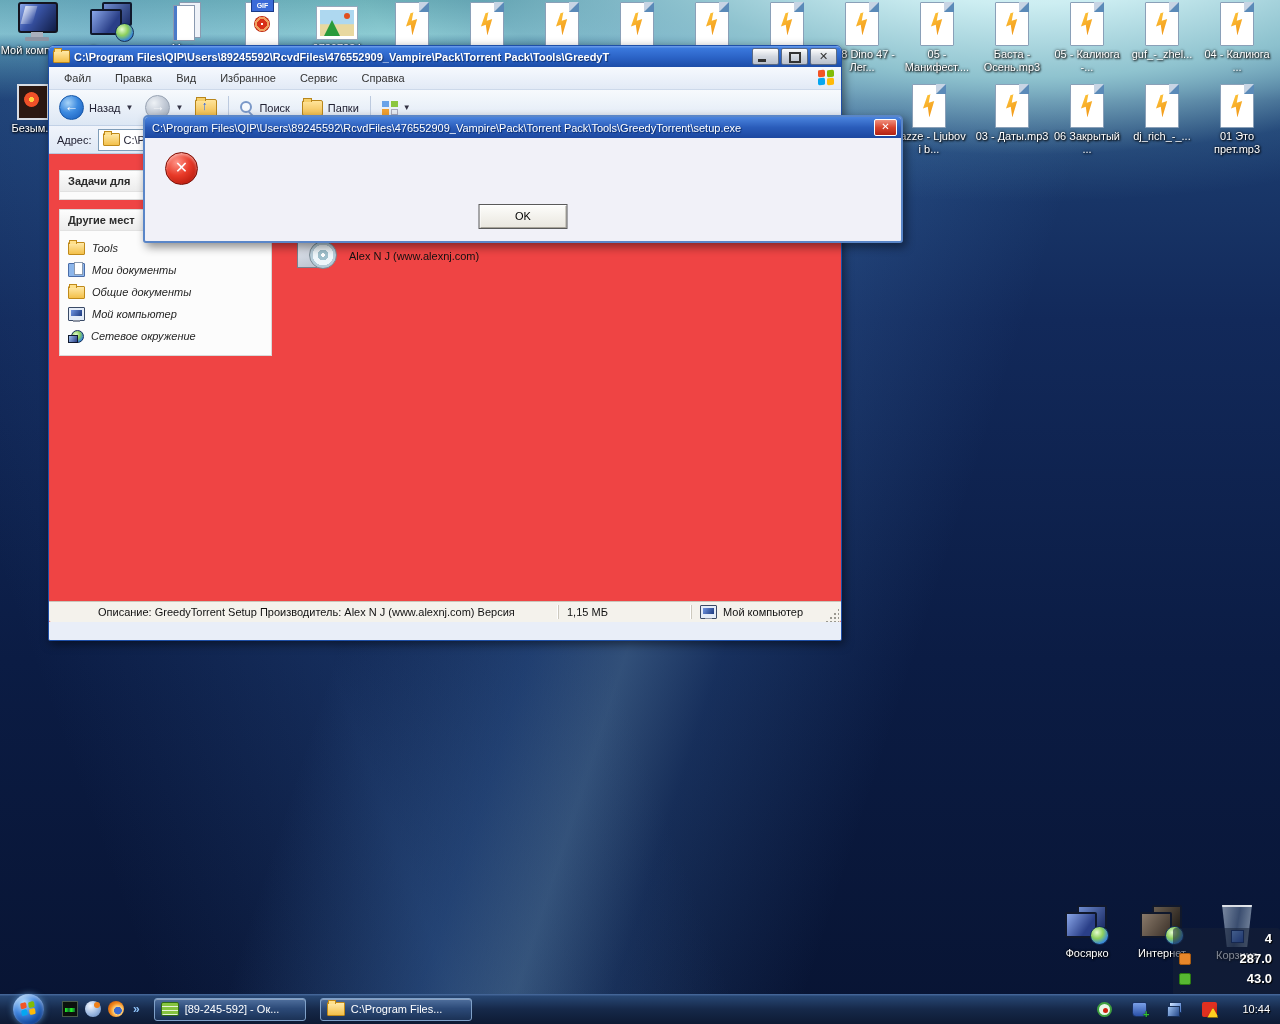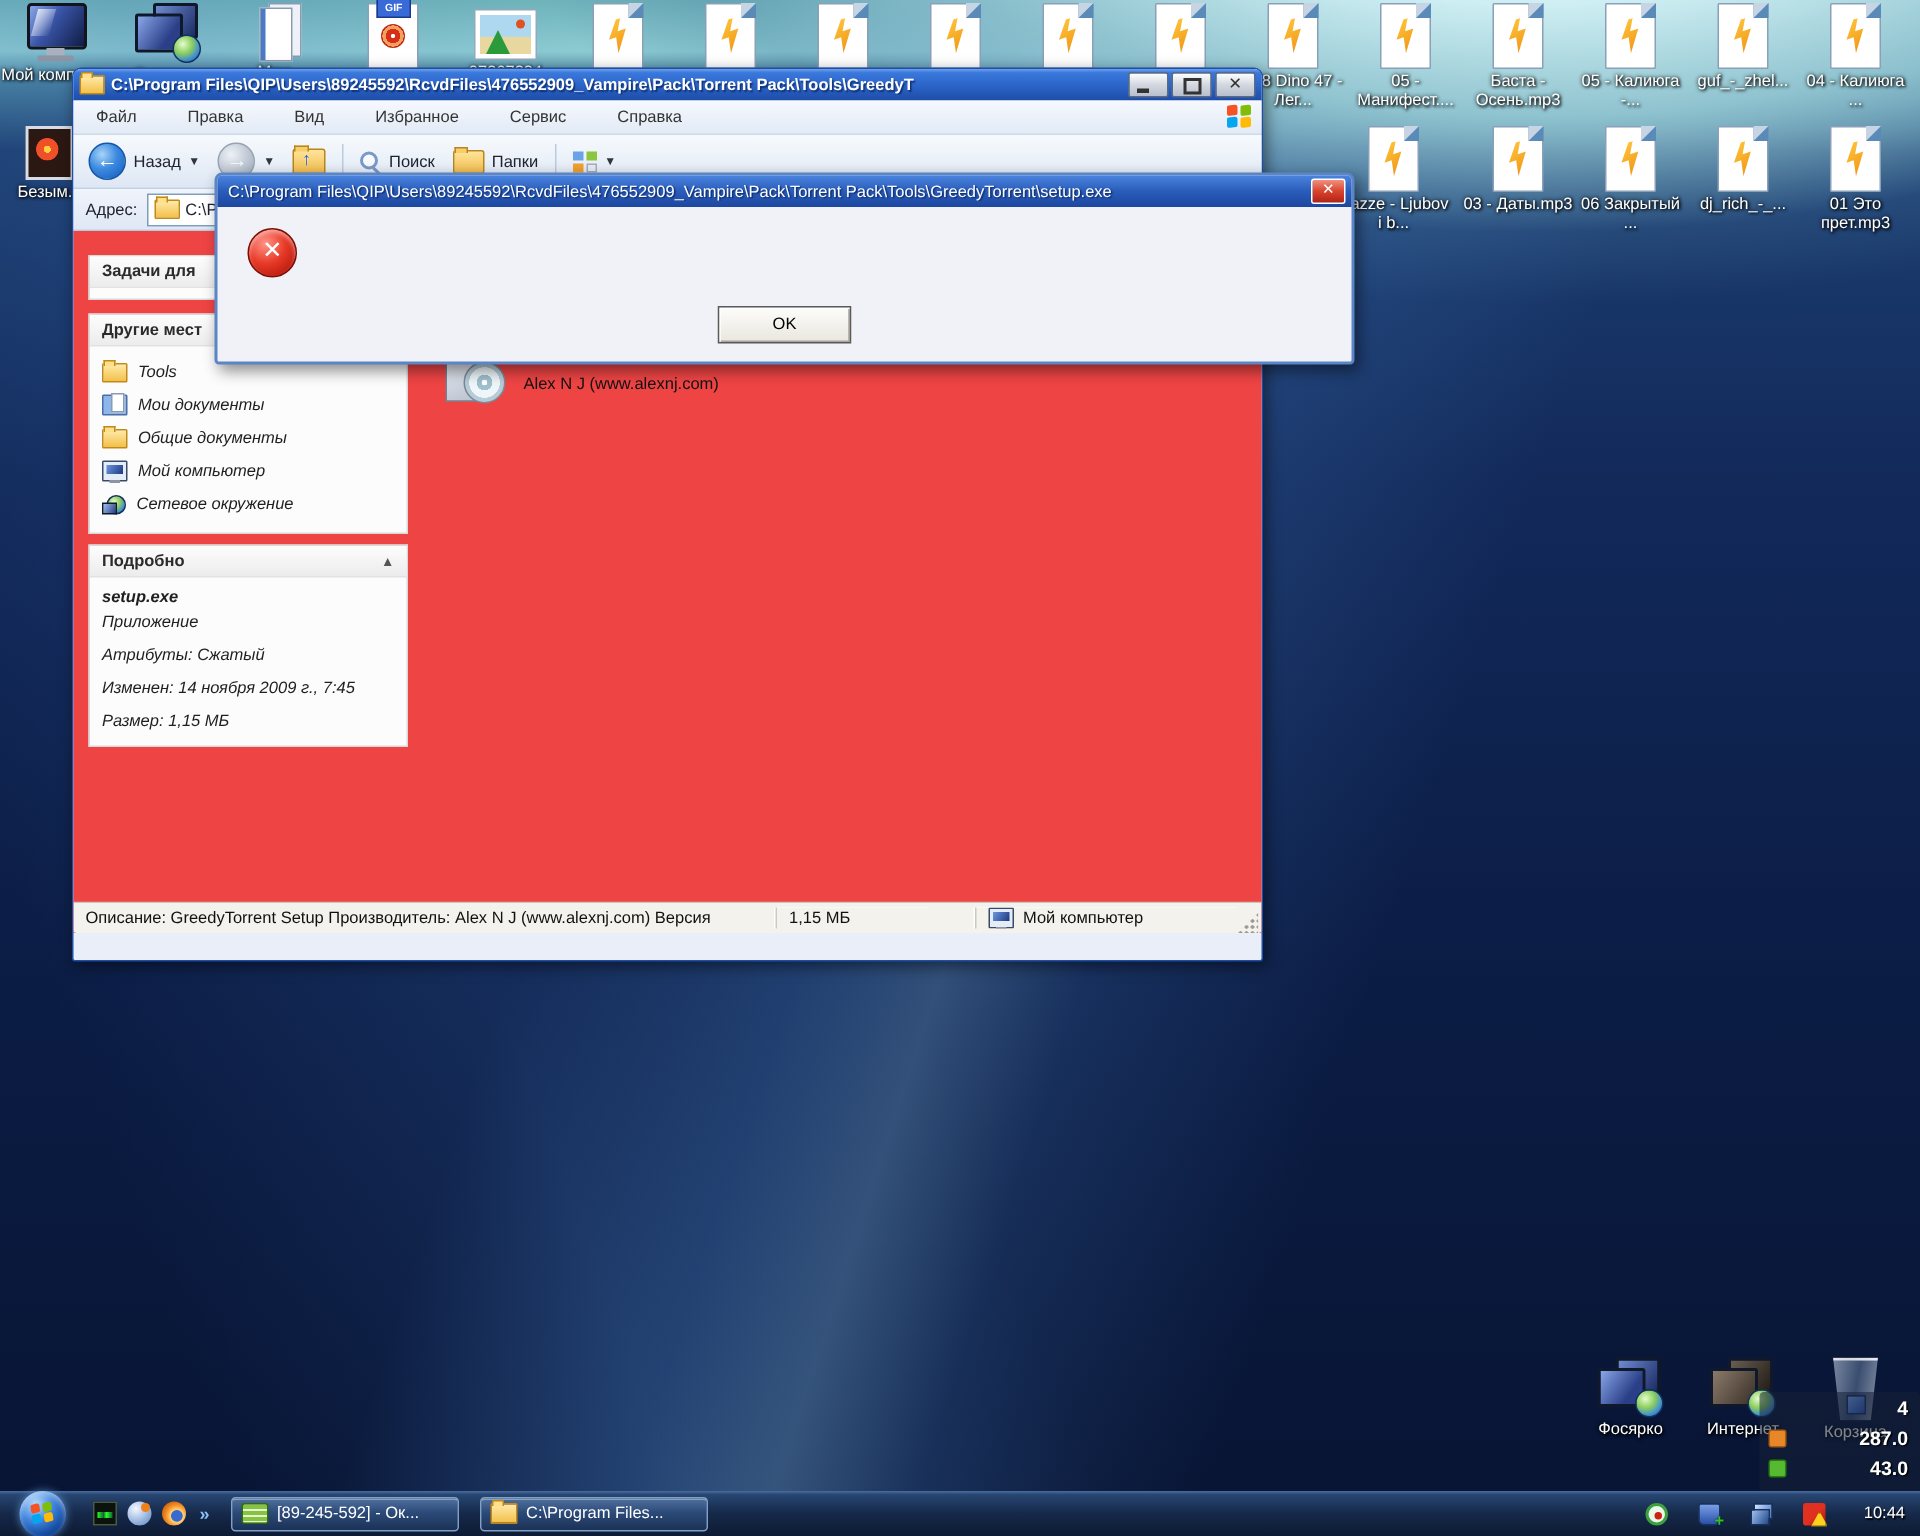--- a/index.html
+++ b/index.html
@@ -78,21 +78,21 @@
     background:linear-gradient(180deg,#6fa0ea 0%,#3a78dc 12%,#2b63c6 55%,#1d4da8 100%);}
   .titlebar .t-text{flex:1;color:#fff;font-weight:600;font-size:11px;white-space:nowrap;overflow:hidden;
     text-shadow:1px 1px 1px #10306e;margin-left:4px;}
   .capbtns{display:flex;gap:2px;margin-left:4px;}
   .capbtn{width:25px;height:15px;border:1px solid #5a6a84;border-radius:2px;position:relative;
     background:linear-gradient(180deg,#fefefe,#d3d8e0 50%,#b9c0cc);}
   .capbtn i{position:absolute;font-style:normal;color:#333;}
   .cb-min i{left:5px;bottom:2px;width:8px;height:3px;background:#333;}
   .cb-max i{left:7px;top:3px;width:8px;height:7px;border:2px solid #333;}
   .cb-close i{left:0;right:0;top:0;text-align:center;font-size:11px;font-weight:bold;line-height:14px;}
-  .menubar{height:22px;display:flex;align-items:center;gap:16px;padding:0 6px;
+  .menubar{height:22px;display:flex;align-items:center;gap:6px;padding:0 6px;
     background:linear-gradient(180deg,#f6f9fe,#e2eaf6);border-bottom:1px solid #cdd9ea;color:#333;}
   .menubar .mi{padding:2px 9px;}
   .winflag{margin-left:auto;width:17px;height:16px;position:relative;}
   .winflag i{position:absolute;width:7px;height:7px;border-radius:1px 2px 1px 2px;font-style:normal;}
   .wf-r{left:0;top:0;background:#f35325;transform:skewY(-8deg);}
   .wf-g{right:1px;top:0;background:#81bc06;transform:skewY(-8deg);}
   .wf-b{left:0;bottom:1px;background:#05a6f0;transform:skewY(-8deg);}
   .wf-y{right:1px;bottom:1px;background:#ffba08;transform:skewY(-8deg);}
   .toolbar{height:35px;display:flex;align-items:center;padding:0 6px;gap:4px;
     background:linear-gradient(180deg,#f7fafd,#dde7f4);border-bottom:1px solid #c2d1e6;color:#223;}
@@ -146,21 +146,21 @@
   .filetile{position:absolute;left:248px;top:84px;display:flex;align-items:flex-start;gap:10px;}
   .g-setup{width:42px;height:32px;position:relative;}
   .g-setup i.box{position:absolute;left:0;top:2px;width:24px;height:26px;background:linear-gradient(160deg,#e8ecf4,#b8c0cc);border:1px solid #78808e;}
   .g-setup i.cd{position:absolute;right:2px;top:3px;width:26px;height:26px;border-radius:50%;border:1px solid #7a8a94;
     background:radial-gradient(circle,#ffffff 0 10%,#9fc0cc 11% 28%,#eef6fa 29% 55%,#b6ccd8 56% 80%,#dceaf2 81% 100%);}
   .filetile .pub{margin-top:12px;color:#111;}
   
   .statusbar{position:absolute;left:0;right:0;bottom:0;height:20px;display:flex;align-items:center;
     background:#f4f2ec;border-top:1px solid #c9c5ba;border-radius:0 0 2px 2px;color:#111;}
   .sb-cell{padding:0 8px;height:14px;line-height:14px;white-space:nowrap;overflow:hidden;}
-  .sb-desc{flex:0 0 452px;}
+  .sb-desc{flex:0 0 452px;margin-left:41px;}
   .sb-size{flex:0 0 86px;border-left:1px solid #cdc9be;box-shadow:-1px 0 0 #fff;}
   .sb-loc{flex:1;display:flex;align-items:center;gap:6px;border-left:1px solid #cdc9be;box-shadow:-1px 0 0 #fff;margin-left:30px;}
   .grip{width:14px;height:14px;margin-right:2px;align-self:flex-end;
     background-image:radial-gradient(#9a9890 1px,transparent 1.4px);background-size:4px 4px;
     clip-path:polygon(100% 0,100% 100%,0 100%);}
   
   .dialog{position:absolute;left:143px;top:115px;width:760px;height:128px;z-index:30;
     background:#f1f1f8;border:2px solid #5a86c8;border-radius:5px 5px 3px 3px;box-sizing:border-box;
     box-shadow:3px 4px 10px rgba(0,0,0,.45);}
   .dlg-title{height:21px;display:flex;align-items:center;padding:0 4px 0 7px;border-radius:3px 3px 0 0;
@@ -516,33 +516,20 @@
             <span class="si si-computer"></span>
             <span>Мой компьютер</span>
           </div>
           <div class="place">
             <span class="si si-network"></span>
             <span>Сетевое окружение</span>
           </div>
         </div>
       </div>
 
-      <div class="panel" style="top:209px">
-        <div class="panel-h">
-          <span>Подробно</span>
-          <span class="chev">▲</span>
-        </div>
-        <div class="panel-body details" style="width:185px">
-          <div class="fname">setup.exe</div>
-          <div>Приложение</div>
-          <div class="mt">Атрибуты: Сжатый</div>
-          <div class="mt">Изменен: 14 ноября 2009 г., 7:45</div>
-          <div class="mt">Размер: 1,15 МБ</div>
-        </div>
-      </div>
 
       <div class="filetile">
         <span class="g-setup">
             <i class="box"></i>
             <i class="cd"></i>
           </span>
         <span class="pub">Alex N J (www.alexnj.com)</span>
       </div>
 
       <div class="statusbar">

